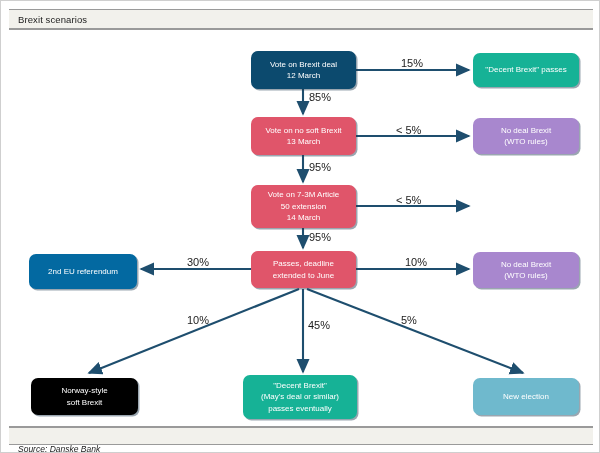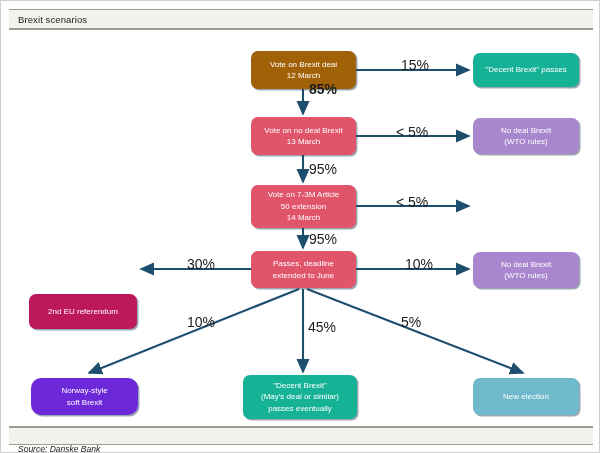--- a/index.html
+++ b/index.html
@@ -80,21 +80,21 @@
     line-height: 11.5px;
     box-sizing: border-box;
     box-shadow: 1.5px 1.5px 0 rgba(30,58,80,0.45);
     padding: 2px 4px;
     z-index: 5;
   }
   .node span { display: block; }
   
   .plabel {
     position: absolute;
-    font-size: 14px;
+    font-size: 11px;
     color: #1c1c1c;
     white-space: nowrap;
     z-index: 6;
   }
 </style>
 </head>
 <body>
 
 <div id="page">
 
@@ -127,36 +127,36 @@
       <line x1="355" y1="268" x2="468" y2="268"></line>
 
       <line x1="298" y1="288" x2="88" y2="372"></line>
 
       <line x1="302" y1="288" x2="302" y2="371"></line>
 
       <line x1="306" y1="288" x2="522" y2="372"></line>
     </g>
   </svg>
 
-  <div class="node" style="left:250px; top:50px; width:105px; height:38px; background:#a16207;">
+  <div class="node" style="left:250px; top:50px; width:105px; height:38px; background:#0c4a6e;">
     <div>
       <span>Vote on Brexit deal</span>
       <span>12 March</span>
     </div>
   </div>
 
   <div class="node" style="left:472px; top:52px; width:106px; height:34px; background:#16b296;">
     <div>
       <span>"Decent Brexit" passes</span>
     </div>
   </div>
 
   <div class="node" style="left:250px; top:116px; width:105px; height:38px; background:#e0556a;">
     <div>
-      <span>Vote on no deal Brexit</span>
+      <span>Vote on no soft Brexit</span>
       <span>13 March</span>
     </div>
   </div>
 
   <div class="node" style="left:472px; top:117px; width:106px; height:36px; background:#a887ce;">
     <div>
       <span>No deal Brexit</span>
       <span>(WTO rules)</span>
     </div>
   </div>
@@ -170,34 +170,34 @@
   </div>
 
 
   <div class="node" style="left:250px; top:250px; width:105px; height:37px; background:#e0556a;">
     <div>
       <span>Passes, deadline</span>
       <span>extended to June</span>
     </div>
   </div>
 
-  <div class="node" style="left:28px; top:253px; width:108px; height:35px; background:#be185d;margin-top:40px;">
+  <div class="node" style="left:28px; top:253px; width:108px; height:35px; background:#0369a1;">
     <div>
       <span>2nd EU referendum</span>
     </div>
   </div>
 
   <div class="node" style="left:472px; top:251px; width:106px; height:36px; background:#a887ce;">
     <div>
       <span>No deal Brexit</span>
       <span>(WTO rules)</span>
     </div>
   </div>
 
-  <div class="node" style="left:30px; top:377px; width:107px; height:37px; background:#6d28d9;border-radius:10px;">
+  <div class="node" style="left:30px; top:377px; width:107px; height:37px; background:#000000;">
     <div>
       <span>Norway-style</span>
       <span>soft Brexit</span>
     </div>
   </div>
 
   <div class="node" style="left:242px; top:374px; width:114px; height:44px; background:#16b296;">
     <div>
       <span>"Decent Brexit"</span>
       <span>(May's deal or similar)</span>
@@ -205,21 +205,21 @@
     </div>
   </div>
 
   <div class="node" style="left:472px; top:377px; width:106px; height:37px; background:#6fb9cd;">
     <div>
       <span>New election</span>
     </div>
   </div>
 
   <div class="plabel" style="left:400px; top:56px;">15%</div>
-  <div class="plabel" style="left:308px; top:80px;font-weight:bold;">85%</div>
+  <div class="plabel" style="left:308px; top:90px;">85%</div>
   <div class="plabel" style="left:395px; top:123px;">&lt; 5%</div>
   <div class="plabel" style="left:308px; top:160px;">95%</div>
   <div class="plabel" style="left:395px; top:193px;">&lt; 5%</div>
   <div class="plabel" style="left:308px; top:230px;">95%</div>
   <div class="plabel" style="left:186px; top:255px;">30%</div>
   <div class="plabel" style="left:404px; top:255px;">10%</div>
   <div class="plabel" style="left:186px; top:313px;">10%</div>
   <div class="plabel" style="left:307px; top:318px;text-align:center;">45%</div>
   <div class="plabel" style="left:400px; top:313px;">5%</div>
 

